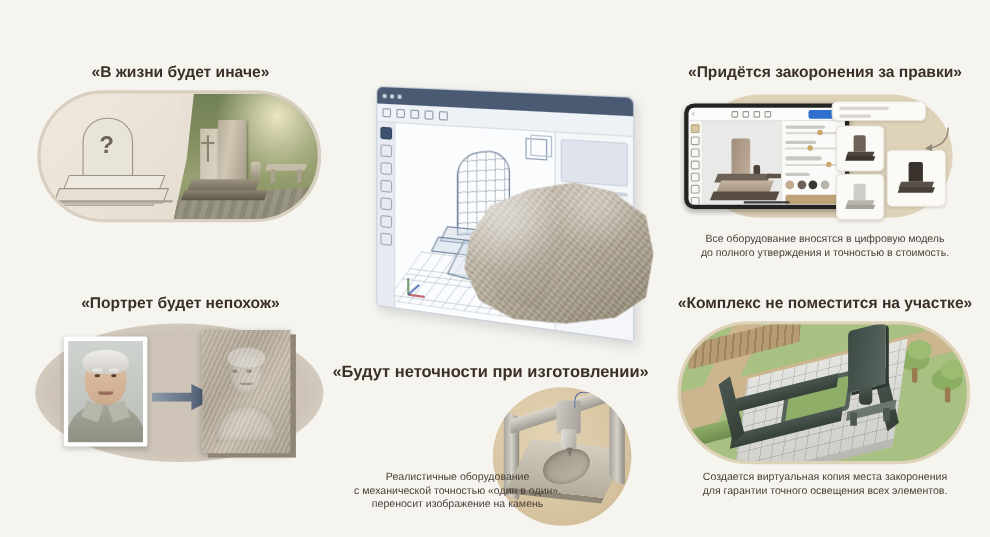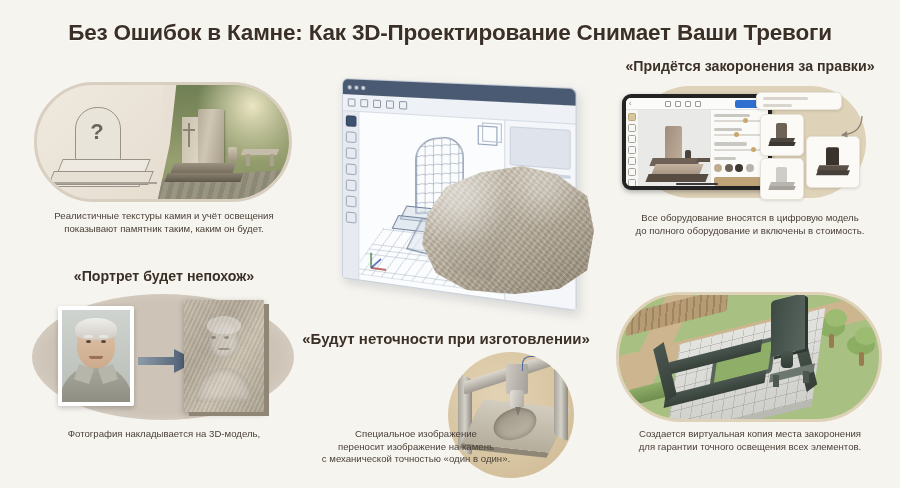--- a/index.html
+++ b/index.html
@@ -531,21 +531,20 @@
     background:linear-gradient(160deg,rgba(255,255,255,.16),rgba(80,70,56,.16));
     clip-path:polygon(10% 12%,72% 0,88% 44%,62% 96%,16% 88%,0 46%);
     opacity:.7;
   }
 </style>
 </head>
 <body>
 
 <div class="stage">
 
-  <div class="main-title">Без Ошибок в Камне: Как 3D-Проектирование Снимает Ваши Тревоги</div>
 
   <div id="center">
     <div class="cad-window">
       <div class="cad-titlebar">
         <span class="cad-dot"></span>
         <span class="cad-dot"></span>
         <span class="cad-dot"></span>
       </div>
       <div class="cad-toolbar">
         <i></i>
@@ -589,20 +588,21 @@
           <div class="cad-ln"></div>
           <div class="cad-ln"></div>
         </div>
       </div>
     </div>
     <div class="rock"></div>
     <div class="rock-facet"></div>
   </div>
 
   <div class="panel" id="p1">
+    <div class="panel-title">«В жизни будет иначе»</div>
     <div class="art">
       <div class="pillframe">
         <div class="sketch-half">
           <div class="sk-stone"></div>
           <div class="sk-q">?</div>
           <div class="sk-base"></div>
           <div class="sk-base2"></div>
           <div class="sk-ground"></div>
         </div>
         <div class="photo-half">
@@ -611,24 +611,20 @@
           <div class="mon-main"></div>
           <div class="mon-cross"></div>
           <div class="mon-plinth"></div>
           <div class="mon-plinth2"></div>
           <div class="mon-vase"></div>
           <div class="mon-bench"></div>
           <div class="mon-bench-l"></div>
           <div class="mon-bench-r"></div>
         </div>
       </div>
-    </div>
-    <div class="panel-caption">
-      <div>Реалистичные текстуры камия и учёт освещения</div>
-      <div>показывают памятник таким, каким он будет.</div>
     </div>
   </div>
 
   <div class="panel" id="p2">
     <div class="panel-title">«Придётся закоронения за правки»</div>
     <div class="art">
       <div class="tr-blob"></div>
       <div class="tablet">
         <div class="tablet-screen">
           <div class="tb-topbar">
@@ -712,21 +708,21 @@
           </div>
         </div>
         <svg class="arrow-curve" viewBox="0 0 26 24">
           <path d="M24 2 C24 14, 16 20, 4 21" fill="none" stroke="#8e8675" stroke-width="1.3"></path>
           <path d="M9 17 L3 21.3 L9.6 23.6 Z" fill="#8e8675"></path>
         </svg>
       </div>
     </div>
     <div class="panel-caption">
       <div>Все оборудование вносятся в цифровую модель</div>
-      <div>до полного оборудование и включены в стоимость.</div>
+      <div>до полного утверждения и точностью в стоимость.</div>
     </div>
   </div>
 
   <div class="panel" id="p3">
     <div class="panel-title">«Портрет будет непохож»</div>
     <div class="art">
       <div class="ellipse-bg"></div>
       <div class="photo-frame">
         <div class="portrait">
           <div class="pt-body"></div>
@@ -755,45 +751,45 @@
           <div class="eng-body"></div>
           <div class="eng-head"></div>
           <div class="eng-hair"></div>
           <div class="eng-eye l"></div>
           <div class="eng-eye r"></div>
           <div class="eng-mouth"></div>
         </div>
       </div>
     </div>
     <div class="panel-caption">
-      <div>Фотография накладывается на 3D-модель,</div>
     </div>
   </div>
 
   <div class="panel" id="p4">
     <div class="panel-title">«Будут неточности при изготовлении»</div>
     <div class="cnc-circle">
       <div class="cnc-rail-l"></div>
       <div class="cnc-slab"></div>
       <div class="cnc-carve"></div>
       <div class="cnc-rail-r"></div>
       <div class="cnc-gantry"></div>
       <div class="cnc-head"></div>
       <div class="cnc-spindle"></div>
       <div class="cnc-bit"></div>
       <div class="cnc-cable"></div>
     </div>
     <div class="panel-caption">
-      <div>Специальное изображение</div>
+      <div>Реалистичные оборудование</div>
+      <div>с механической точностью «один в один».</div>
       <div>переносит изображение на камень</div>
-      <div>с механической точностью «один в один».</div>
     </div>
   </div>
 
   <div class="panel" id="p5">
+    <div class="panel-title">«Комплекс не поместится на участке»</div>
     <div class="art">
       <div class="plot-pill">
         <div class="plot-path-h"></div>
         <div class="plot-path-v"></div>
         <div class="fence"></div>
         <div class="hedge"></div>
         <div class="tree" style="left:198px;top:22px;">
           <div class="crown"></div>
           <div class="crown2"></div>
           <div class="trunk"></div>

